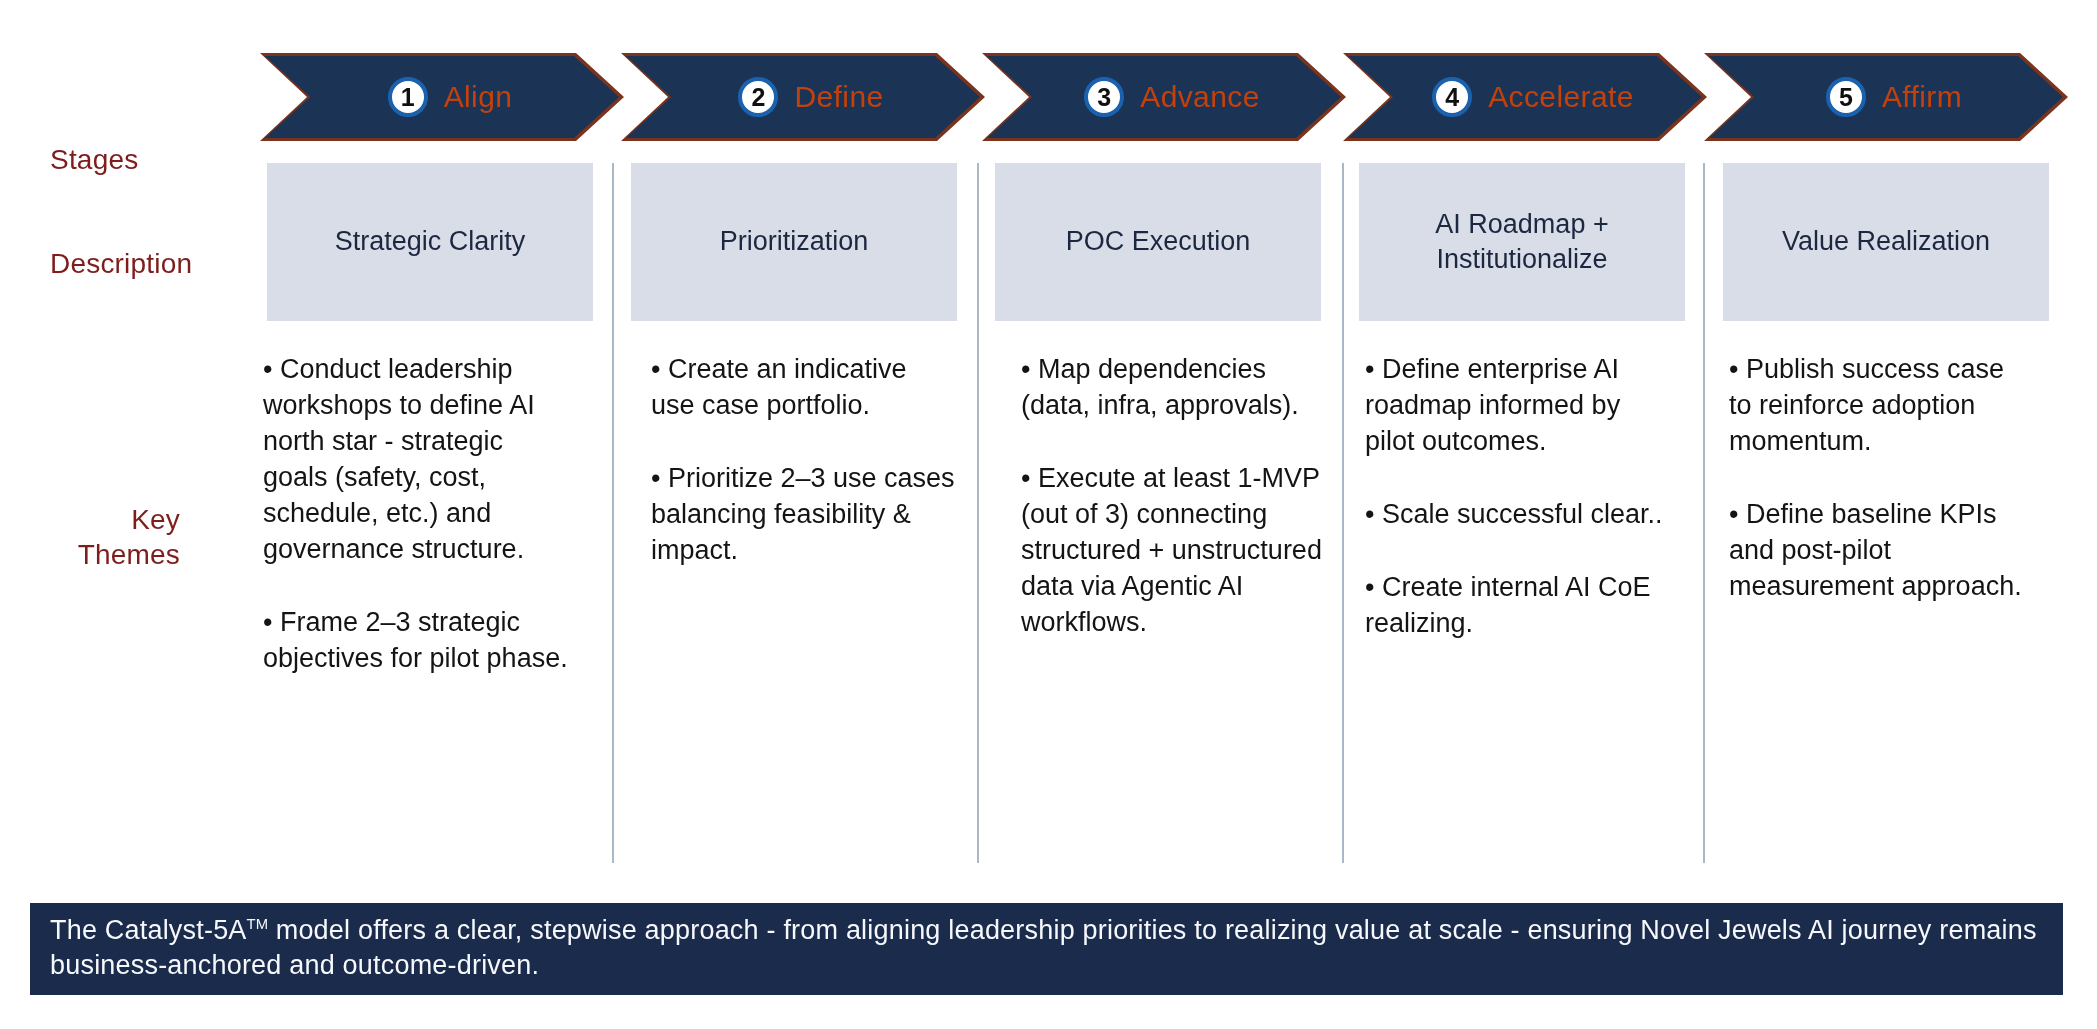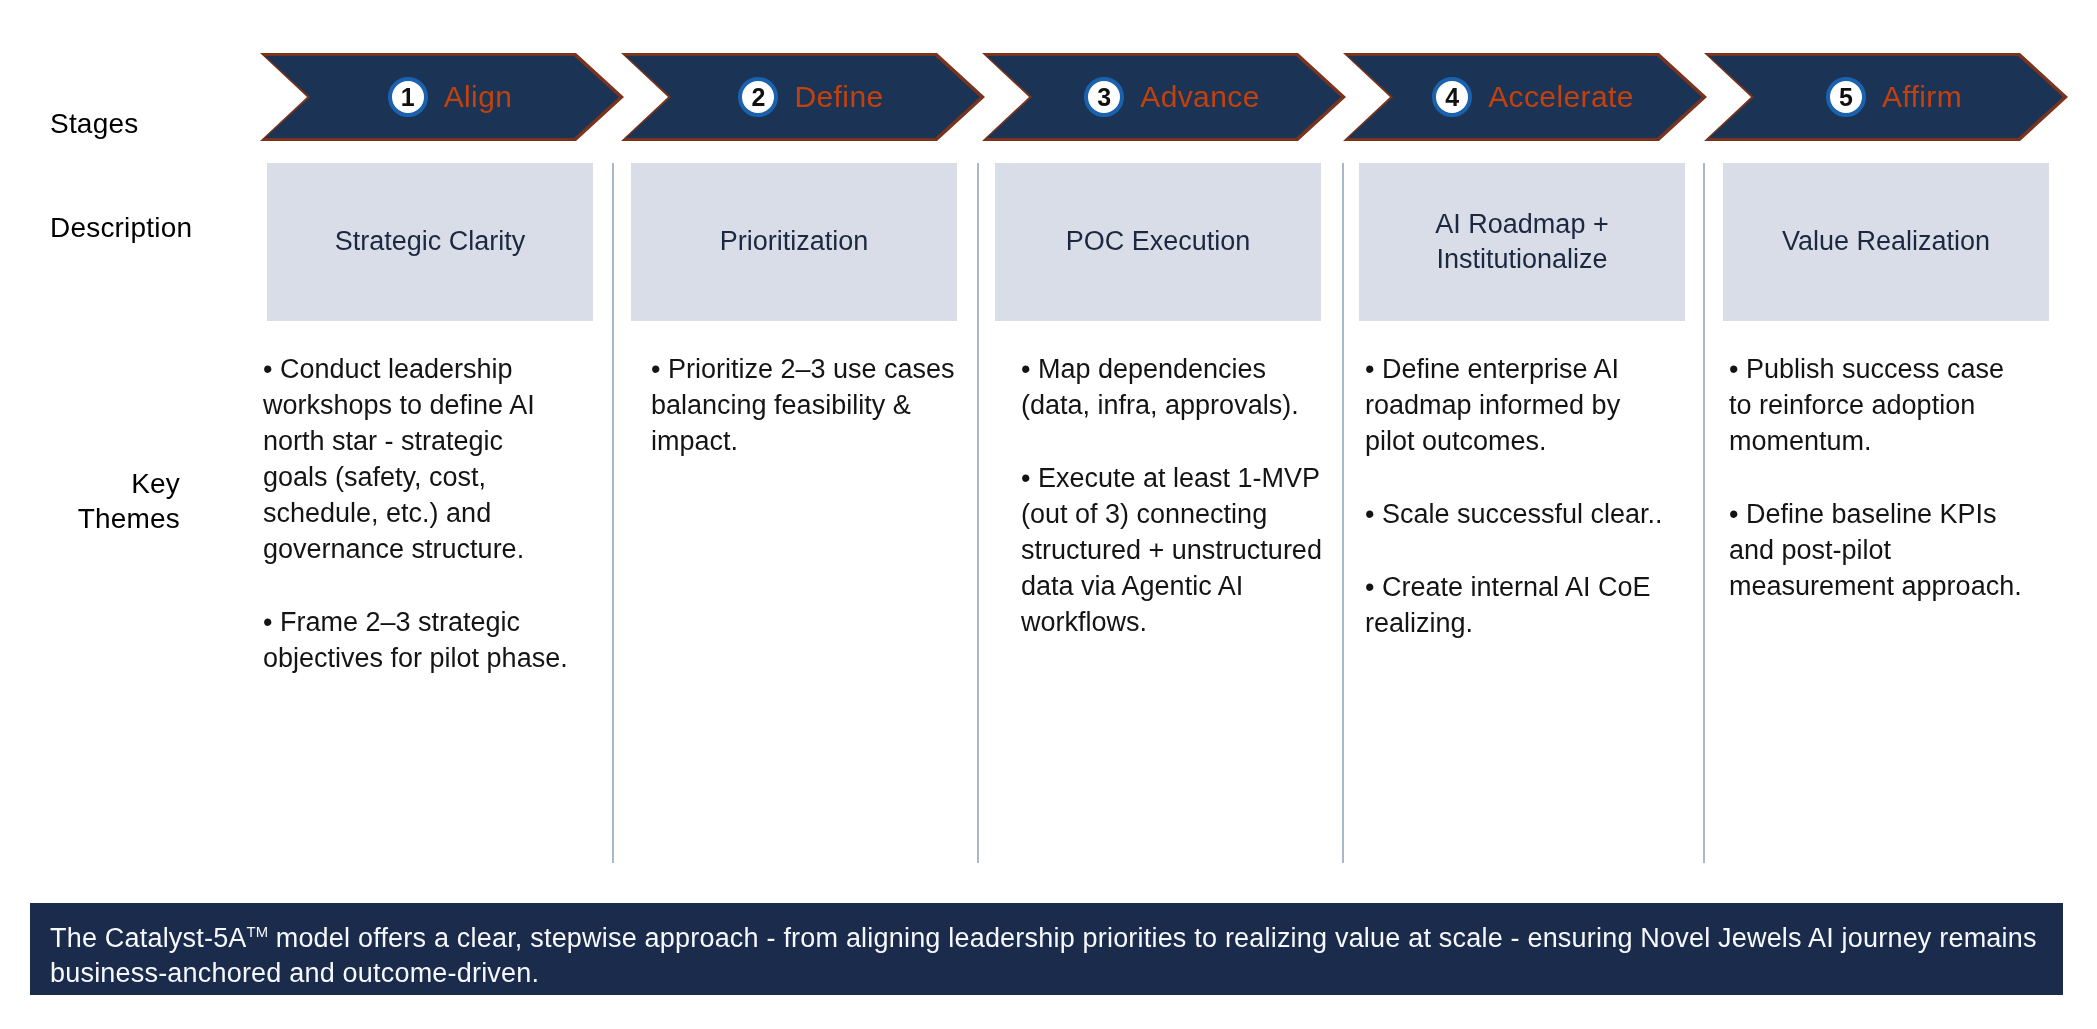--- a/index.html
+++ b/index.html
@@ -1,20 +1,20 @@
 <!DOCTYPE html>
 <html><head>
 <meta charset="utf-8">
 <style>
   html,body{margin:0;padding:0;background:#ffffff;}
   body{font-family:"Liberation Sans",sans-serif;color:#1c1c1c;}
   .slide{position:relative;width:2097px;height:1029px;background:#ffffff;overflow:hidden;}
 
   
-  .row-label{position:absolute;left:50px;font-size:28px;line-height:1.25;color:#000000;letter-spacing:.2px;}
+  .row-label{position:absolute;left:50px;font-size:28px;line-height:1.25;color:#7f1d1d;letter-spacing:.2px;margin-top:36px;}
   .row-label.stages{top:106px;}
   .row-label.description{top:210px;}
   .row-label.keythemes{top:466px;width:130px;text-align:right;}
 
   
   .chev{position:absolute;top:53px;width:364px;height:88px;}
   .chev .shell{position:absolute;inset:0;background:#7a331c;
     clip-path:polygon(0 0,calc(100% - 48px) 0,100% 50%,calc(100% - 48px) 100%,0 100%,47px 50%);}
   .chev .fill{position:absolute;inset:3px 5px;background:#1b3455;
     clip-path:polygon(0 0,calc(100% - 45px) 0,100% 50%,calc(100% - 45px) 100%,0 100%,45px 50%);}
@@ -32,21 +32,21 @@
   
   .divider{position:absolute;top:163px;height:700px;width:2px;background:#a9b8c7;}
 
   
   .themes{position:absolute;top:351px;width:305px;font-size:27px;line-height:36px;color:#141414;}
   .themes p{margin:0 0 37px 0;}
   .themes p:last-child{margin-bottom:0;}
 
   
   .footer{position:absolute;left:30px;top:903px;width:2033px;height:92px;background:#1a2b4c;
-    box-sizing:border-box;display:flex;align-items:flex-end;padding:4px 20px;}
+    box-sizing:border-box;display:flex;align-items:flex-start;padding:4px 20px;}
   .footer-text{color:#f6f8fb;font-size:27px;line-height:35px;letter-spacing:.2px;}
   .footer-text sup{font-size:0.55em;vertical-align:super;letter-spacing:0;}
 </style>
 </head>
 <body>
 
 <div class="slide">
 
   <div class="row-label stages">Stages</div>
   <div class="row-label description">Description</div>
@@ -102,20 +102,21 @@
   <div class="divider" style="left:612px"></div>
   <div class="divider" style="left:977px"></div>
   <div class="divider" style="left:1342px"></div>
   <div class="divider" style="left:1703px"></div>
 
   <div class="themes" style="left:263px">
       <p>• Conduct leadership workshops to define AI north star - strategic goals (safety, cost, schedule, etc.) and governance structure.</p>
       <p>• Frame 2–3 strategic objectives for pilot phase.</p>
     </div>
   <div class="themes" style="left:651px">
+      <p>• Create an indicative use case portfolio.</p>
       <p>• Prioritize 2–3 use cases balancing feasibility &amp; impact.</p>
     </div>
   <div class="themes" style="left:1021px">
       <p>• Map dependencies (data, infra, approvals).</p>
       <p>• Execute at least 1-MVP (out of 3) connecting structured + unstructured data via Agentic AI workflows.</p>
     </div>
   <div class="themes" style="left:1365px">
       <p>• Define enterprise AI roadmap informed by pilot outcomes.</p>
       <p>• Scale successful clear..</p>
       <p>• Create internal AI CoE realizing.</p>

